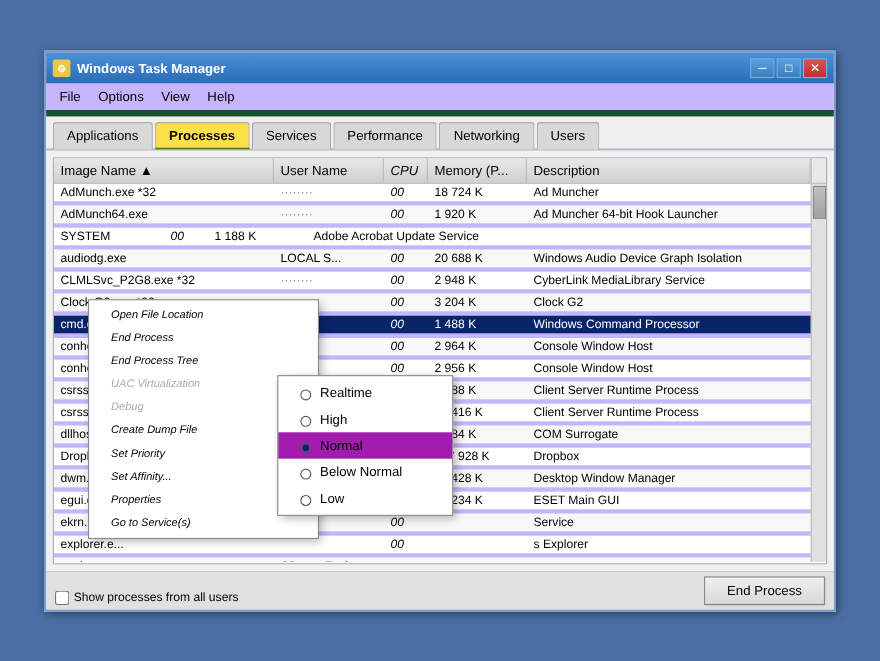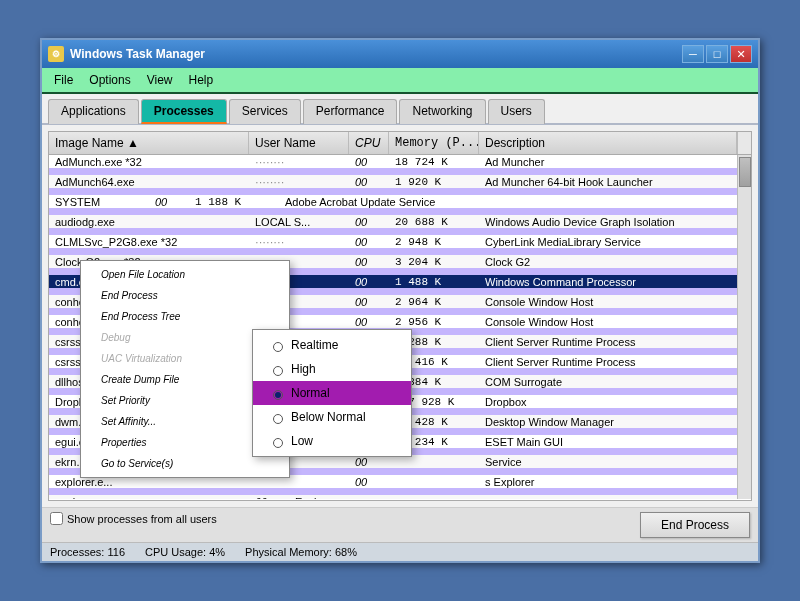--- a/index.html
+++ b/index.html
@@ -59,25 +59,25 @@
       font-size: 11px;
       cursor: pointer;
       display: flex;
       align-items: center;
       justify-content: center;
     }
     .title-btn.close {
       background: linear-gradient(to bottom, #e05050, #c03030);
     }
     .menu-bar {
-      background: #86efac;
+      background: #c4b5fd;
       display: flex;
       gap: 0;
       padding: 2px 4px;
-      border-bottom: 2px solid #14532d;
+      border-bottom: 6px solid #14532d;
     }
     .menu-item {
       padding: 3px 8px;
       cursor: pointer;
       font-size: 12px;
     }
     .tabs-bar {
       background: #f0f0f0;
       display: flex;
       padding: 4px 6px 0;
@@ -89,22 +89,22 @@
       border: 1px solid #aaa;
       border-bottom: none;
       background: #d8d8d8;
       cursor: pointer;
       font-size: 12px;
       border-radius: 3px 3px 0 0;
       position: relative;
       top: 1px;
     }
     .tab.active {
-      background: #14b8a6;
-      border-bottom: 2px solid #f97316;
+      background: #fde047;
+      border-bottom: 2px solid #4d7c0f;
       font-weight: bold;
       z-index: 1;
     }
     .content-area {
       padding: 6px;
       background: #f0f0f0;
       position: relative;
     }
     .process-table {
       width: 100%;
@@ -121,30 +121,30 @@
     .col-header {
       padding: 4px 6px;
       border-right: 1px solid #bbb;
       font-size: 12px;
       white-space: nowrap;
       overflow: hidden;
     }
     .col-image { width: 200px; }
     .col-user { width: 100px; }
     .col-cpu { width: 40px; font-style: italic; }
-    .col-mem { width: 90px; font-family: Liberation Mono, monospace; }
+    .col-mem { width: 90px; }
     .col-desc { flex: 1; }
     .table-scroll {
       height: calc(100% - 24px);
       overflow: hidden;
       position: relative;
     }
     .proc-row {
       display: flex;
-      border-bottom: 7px solid #c4b5fd;
+      border-bottom: 4px solid #c4b5fd;
       height: 20px;
       align-items: center;
     }
     .proc-row:nth-child(even) { background: #f8f8f8; }
     .proc-row.selected { background: #0a246a; color: white; }
     .proc-row.selected .cell { color: white; }
     .cell {
       padding: 2px 6px;
       font-size: 11px;
       white-space: nowrap;
@@ -162,21 +162,21 @@
     .scrollbar-thumb {
       width: 12px;
       height: 30px;
       background: linear-gradient(to bottom, #c0c0c0, #a0a0a0);
       margin: 2px auto;
       border: 1px solid #888;
     }
     .bottom-bar {
       display: flex;
       justify-content: space-between;
-      align-items: flex-start;
+      align-items: flex-end;
       padding: 4px 8px;
       background: #e0e0e0;
       border-top: 1px solid #ccc;
     }
     .show-processes {
       display: flex;
       align-items: center;
       gap: 4px;
       font-size: 11px;
     }
@@ -440,22 +440,22 @@
         <div class="scrollbar-v">
           <div class="scrollbar-thumb"></div>
         </div>
       </div>
     </div>
 
     <div class="context-menu">
       <div class="ctx-item">Open File Location</div>
       <div class="ctx-item">End Process</div>
       <div class="ctx-item">End Process Tree</div>
+      <div class="ctx-item disabled">UAC Virtualization</div>
       <div class="ctx-item disabled">Debug</div>
-      <div class="ctx-item disabled">UAC Virtualization</div>
       <div class="ctx-item">Create Dump File</div>
       <div class="ctx-item has-sub">Set Priority</div>
       <div class="ctx-item">Set Affinity...</div>
       <div class="ctx-item">Properties</div>
       <div class="ctx-item">Go to Service(s)</div>
     </div>
 
     <div class="submenu">
       <div class="sub-item">
         <div class="radio-dot"></div>
@@ -481,18 +481,13 @@
   </div>
 
   <div class="bottom-bar">
     <div class="show-processes">
       <input type="checkbox" style="">
       <span>Show processes from all users</span>
     </div>
     <button class="end-process-btn">End Process</button>
   </div>
 
-  <div class="status-bar">
-    <span>Processes: 116</span>
-    <span>CPU Usage: 4%</span>
-    <span>Physical Memory: 68%</span>
-  </div>
 </div>
 
 </body></html>

